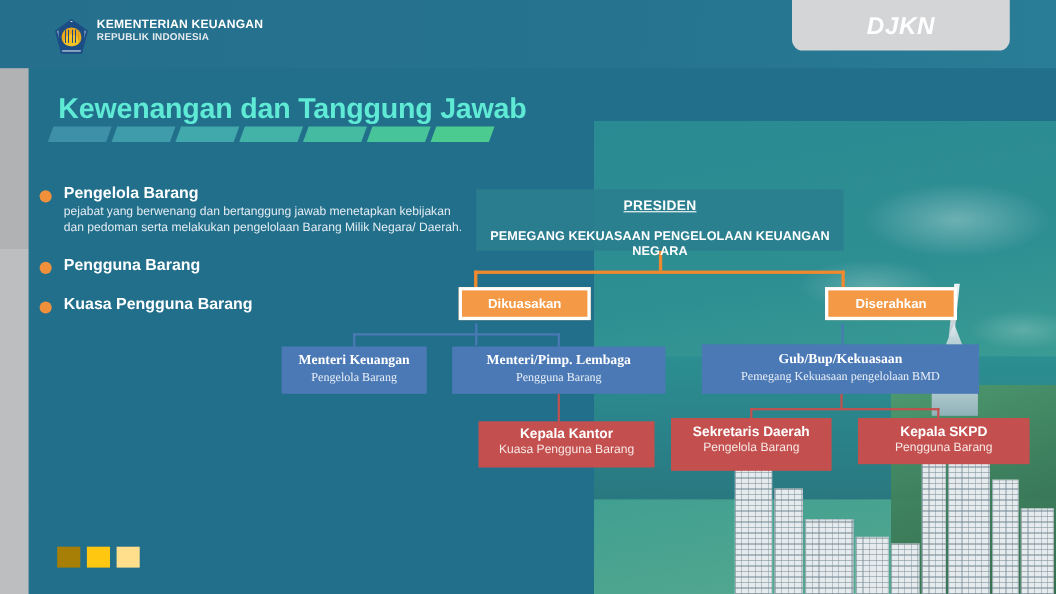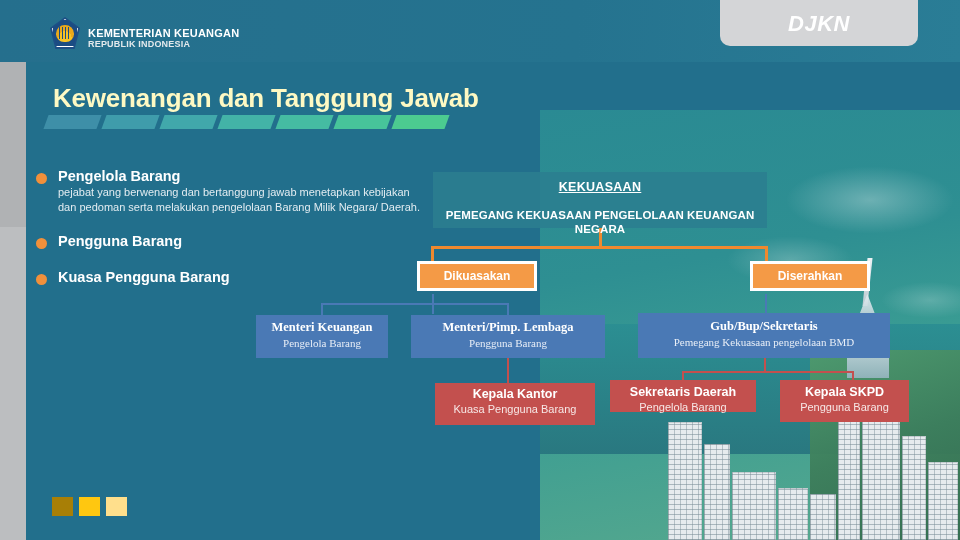--- a/index.html
+++ b/index.html
@@ -58,21 +58,21 @@
   .header-band { position:absolute; left:0; top:0; width:960px; height:62px;
                  background:linear-gradient(95deg,#256f8d 0%,#25738f 60%,#2a7d96 100%); z-index:6; }
   .djkn-tab {
     position:absolute; z-index:9; left:720px; top:-12px; width:198px; height:58px;
     background:#d4d5d7; border-radius:0 0 10px 10px;
     display:flex; align-items:flex-end; justify-content:center; padding-bottom:9px;
   }
   .djkn-tab span { font-style:italic; font-weight:bold; font-size:22px; color:#ffffff; letter-spacing:.5px; }
 
   
-  .logo-lockup { position:absolute; z-index:8; left:50px; top:17px; display:flex; align-items:flex-end; gap:8px; }
+  .logo-lockup { position:absolute; z-index:8; left:50px; top:17px; display:flex; align-items:flex-start; gap:8px; }
   .crest { width:30px; height:32px; position:relative; }
   .crest .shield {
     position:absolute; inset:0; background:#1d4f86;
     clip-path:polygon(50% 0, 100% 34%, 82% 100%, 18% 100%, 0 34%);
     border:0;
   }
   .crest .shield-in {
     position:absolute; left:2px; top:2px; right:2px; bottom:2px; background:#1b4c83;
     clip-path:polygon(50% 0, 100% 34%, 82% 100%, 18% 100%, 0 34%);
     box-shadow:0 0 0 1px #ffffff inset;
@@ -85,21 +85,21 @@
   .crest .wings::after {
     content:""; position:absolute; left:3px; top:2px; width:12px; height:12px;
     background:repeating-linear-gradient(90deg,#1b4c83 0 1px, transparent 1px 3px);
   }
   .logo-text { line-height:1.05; }
   .logo-text .l1 { font-size:11px; font-weight:bold; color:#ffffff; letter-spacing:.2px; }
   .logo-text .l2 { font-size:9px; font-weight:bold; color:#e3e9ec; letter-spacing:.2px; }
 
   
   .title { position:absolute; z-index:8; left:53px; top:83px; font-size:26px; font-weight:bold;
-           color:#fef9c3; letter-spacing:-.2px; }
+           color:#5eead4; letter-spacing:-.2px; }
   .chevrons { position:absolute; z-index:8; left:46px; top:115px; display:flex; gap:5px; }
   .chev { width:53px; height:14px; transform:skewX(-20deg); }
 
   
   .bullets { position:absolute; z-index:8; left:36px; top:168px; width:390px; }
   .bullet { position:relative; padding-left:22px; margin-bottom:18px; }
   .dot { position:absolute; left:0; top:5px; width:11px; height:11px; border-radius:50%; background:#f1903b; }
   .b-head { font-size:14.5px; font-weight:bold; color:#ffffff; margin-bottom:1px; }
   .b-body { font-size:11px; color:#e2ecf1; line-height:1.38; }
 
@@ -128,22 +128,22 @@
   .blue .n-title { font-size:12.5px; }
   .blue .n-sub { font-size:11px; color:#e8eef7; margin-top:2px; }
   .n-menkeu { left:256px; top:315px; width:132px; height:43px; padding-top:5px; }
   .n-lembaga { left:411px; top:315px; width:194px; height:43px; padding-top:5px; }
   .n-gub { left:638px; top:313px; width:252px; height:45px; padding-top:6px; }
 
   .red { background:#c3504e; }
   .red .n-title { font-size:12.5px; }
   .red .n-sub { font-size:11px; color:#f7e7e6; margin-top:2px; }
   .n-kepkantor { left:435px; top:383px; width:160px; height:42px; padding-top:4px; }
-  .n-sekda { left:610px; top:380px; width:146px; height:32px; padding-top:5px; }
-  .n-skpd { left:780px; top:380px; width:129px; height:42px; padding-top:5px; }
+  .n-sekda { left:610px; top:380px; width:146px; height:48px; padding-top:5px; }
+  .n-skpd { left:780px; top:380px; width:156px; height:42px; padding-top:5px; }
 
   .ln { position:absolute; }
   .ln-o { background:#f0892e; }
   .ln-b { background:#4a79b5; }
   .ln-r { background:#c3504e; }
 </style>
 </head>
 <body>
 
 <div class="slide">
@@ -237,41 +237,41 @@
     <div class="ln ln-b" style="left:765px; top:294px; width:2px; height:20px;"></div>
 
     <div class="ln ln-r" style="left:507px; top:358px; width:2px; height:26px;"></div>
 
     <div class="ln ln-r" style="left:764px; top:358px; width:2px; height:14px;"></div>
     <div class="ln ln-r" style="left:682px; top:371px; width:172px; height:2px;"></div>
     <div class="ln ln-r" style="left:682px; top:371px; width:2px; height:11px;"></div>
     <div class="ln ln-r" style="left:852px; top:371px; width:2px; height:11px;"></div>
 
     <div class="node president">
-      <div class="n-title">KEKUASAAN</div>
+      <div class="n-title">PRESIDEN</div>
       <div class="n-sub">PEMEGANG KEKUASAAN PENGELOLAAN KEUANGAN NEGARA</div>
     </div>
 
     <div class="node orange n-dikuasakan">
       <div class="n-title">Dikuasakan</div>
     </div>
     <div class="node orange n-diserahkan">
       <div class="n-title">Diserahkan</div>
     </div>
 
     <div class="node blue n-menkeu">
       <div class="n-title">Menteri Keuangan</div>
       <div class="n-sub">Pengelola Barang</div>
     </div>
     <div class="node blue n-lembaga">
       <div class="n-title">Menteri/Pimp. Lembaga</div>
       <div class="n-sub">Pengguna Barang</div>
     </div>
     <div class="node blue n-gub">
-      <div class="n-title">Gub/Bup/Sekretaris</div>
+      <div class="n-title">Gub/Bup/Kekuasaan</div>
       <div class="n-sub">Pemegang Kekuasaan pengelolaan BMD</div>
     </div>
 
     <div class="node red n-kepkantor">
       <div class="n-title">Kepala Kantor</div>
       <div class="n-sub">Kuasa Pengguna Barang</div>
     </div>
     <div class="node red n-sekda">
       <div class="n-title">Sekretaris Daerah</div>
       <div class="n-sub">Pengelola Barang</div>

